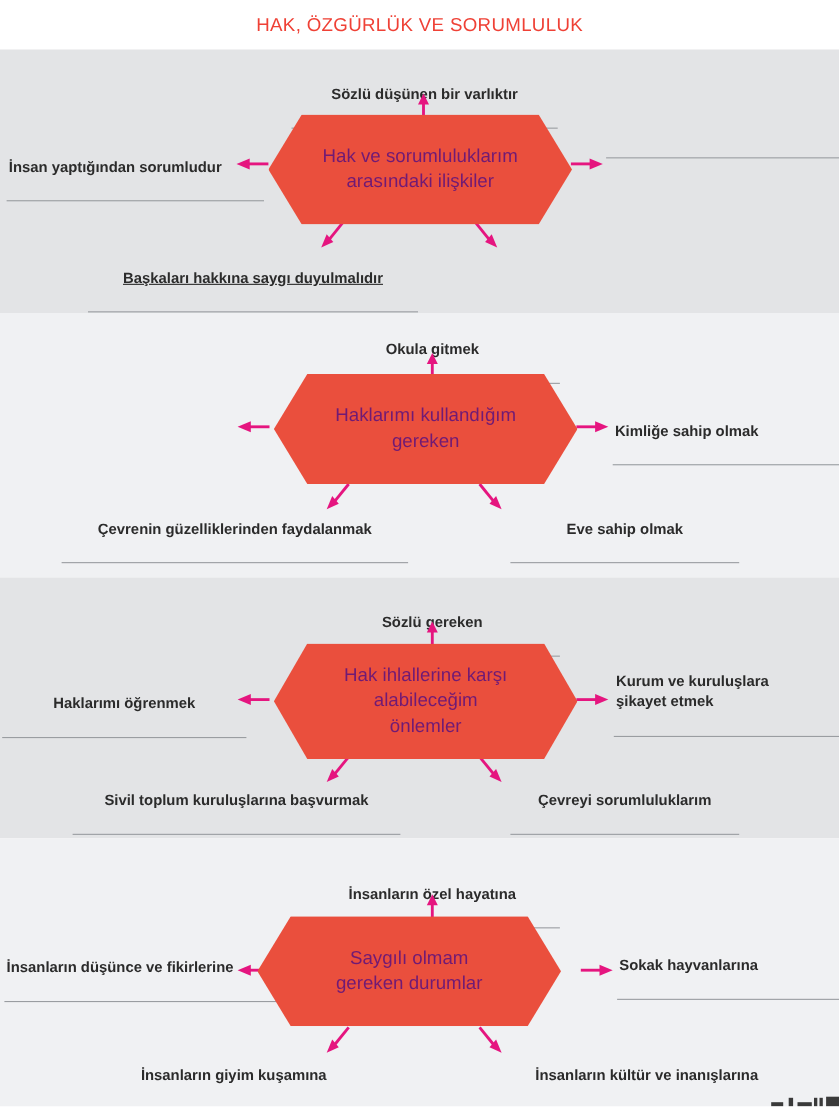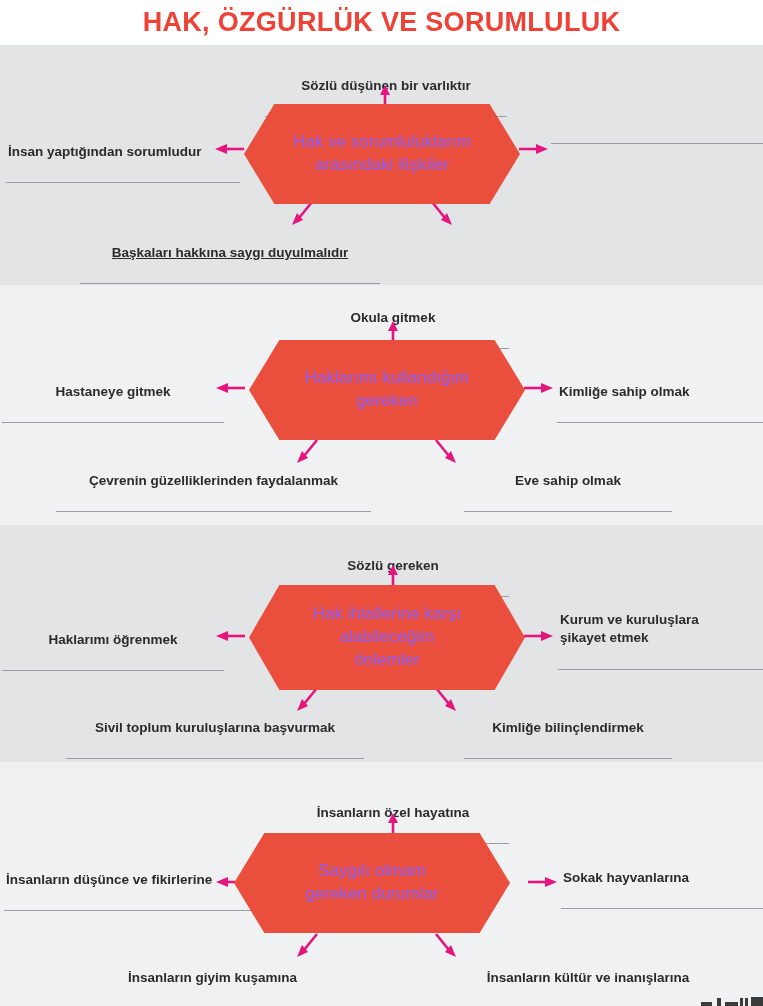--- a/index.html
+++ b/index.html
@@ -25,22 +25,22 @@
     left: 0; top: 0;
     width: 763px;
     height: 45px;
     display: flex;
     align-items: center;
     justify-content: center;
     background: #ffffff;
   }
   .title-text {
     color: #ef4136;
-    font-size: 27px;
-    font-weight: 700;
+    font-size: 17px;
+    font-weight: 400;
     letter-spacing: 0.3px;
     white-space: nowrap;
   }
 
   
   .band {
     position: absolute;
     left: 0;
     width: 763px;
   }
@@ -60,21 +60,21 @@
     clip-path: polygon(
         11% 0%, 89% 0%, 100% 50%, 89% 100%, 11% 100%, 0% 50%);
   }
   .hexwrap .hexlabel {
     position: absolute;
     inset: 0;
     display: flex;
     align-items: center;
     justify-content: center;
     text-align: center;
-    color: #8b5cf6;
+    color: #701a75;
     font-size: 17px;
     line-height: 1.35;
     padding: 0 40px;
     white-space: pre-line;
     z-index: 2;
   }
 
   
   .leaf {
     position: absolute;
@@ -188,24 +188,20 @@
     <span class="leaf-txt">Okula gitmek</span>
     <span class="rule"></span>
   </div>
   <div class="arrow" style="left:385px;top:320px;">
     <svg width="16" height="24" viewBox="0 0 16 24">
       <path d="M8 24 L8 8" stroke="#e5157f" stroke-width="2.6" fill="none"></path>
       <path d="M8 1 L13 11 L3 11 Z" fill="#e5157f"></path>
     </svg>
   </div>
 
-  <div class="leaf align-c" style="left:2px;top:364px;width:222px;">
-    <span class="leaf-txt">Hastaneye gitmek</span>
-    <span class="rule"></span>
-  </div>
   <div class="arrow" style="left:215px;top:380px;">
     <svg width="30" height="16" viewBox="0 0 30 16">
       <path d="M30 8 L12 8" stroke="#e5157f" stroke-width="2.6" fill="none"></path>
       <path d="M1 8 L13 3 L13 13 Z" fill="#e5157f"></path>
     </svg>
   </div>
 
   <div class="leaf align-l" style="left:557px;top:364px;width:206px;">
     <span class="leaf-txt">Kimliğe sahip olmak</span>
     <span class="rule"></span>
@@ -284,21 +280,21 @@
     <span class="rule"></span>
   </div>
   <div class="arrow" style="left:293px;top:686px;">
     <svg width="28" height="26" viewBox="0 0 28 26">
       <path d="M24 2 L11 18" stroke="#e5157f" stroke-width="2.6" fill="none"></path>
       <path d="M4 25 L15 20 L9 13 Z" fill="#e5157f"></path>
     </svg>
   </div>
 
   <div class="leaf align-c" style="left:464px;top:700px;width:208px;">
-    <span class="leaf-txt">Kimliğe bilinçlendirmek</span>
+    <span class="leaf-txt">Çevreyi sorumluluklarım</span>
     <span class="rule"></span>
   </div>
   <div class="arrow" style="left:432px;top:686px;">
     <svg width="28" height="26" viewBox="0 0 28 26">
       <path d="M4 2 L17 18" stroke="#e5157f" stroke-width="2.6" fill="none"></path>
       <path d="M24 25 L13 20 L19 13 Z" fill="#e5157f"></path>
     </svg>
   </div>
 
   <div class="hexwrap" style="left:249px;top:585px;width:276px;height:105px;">

